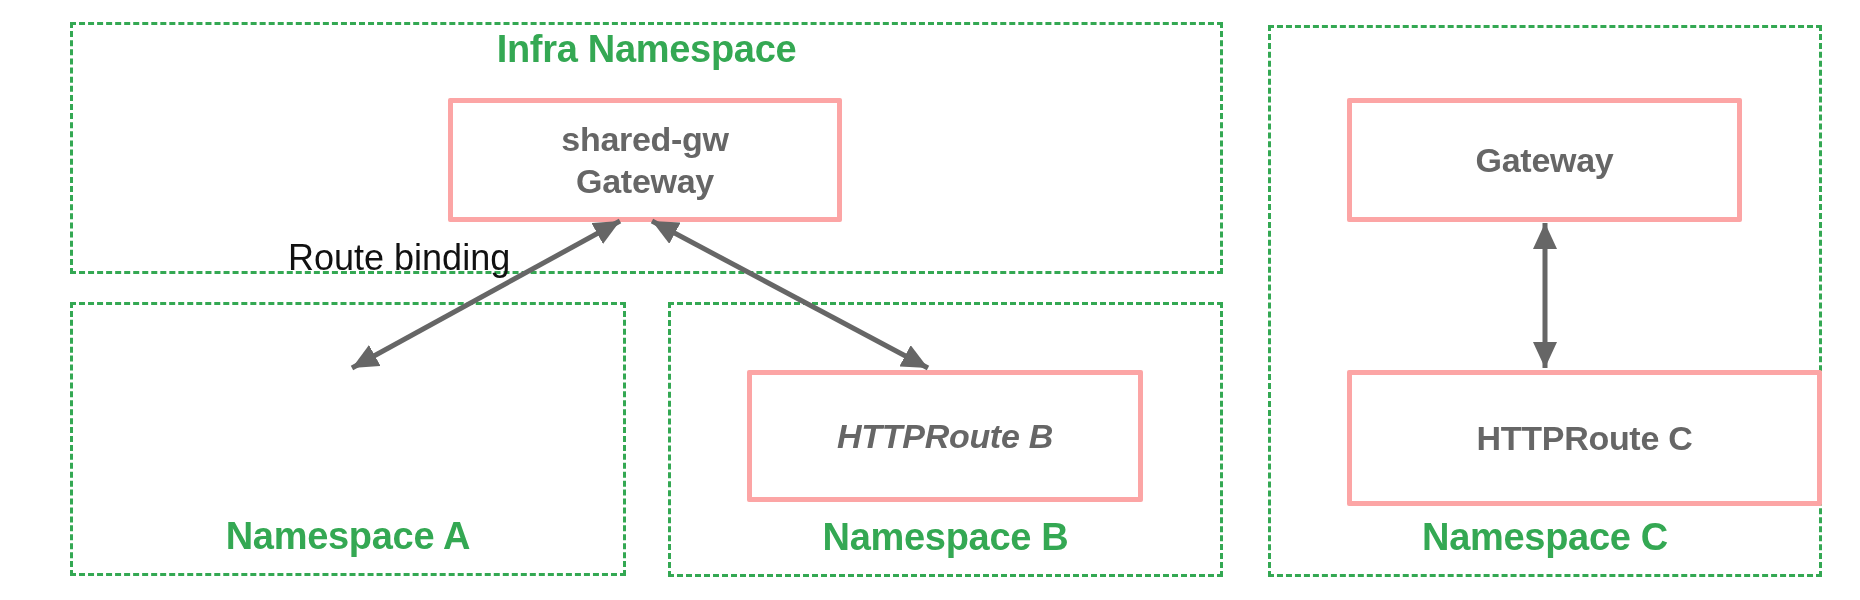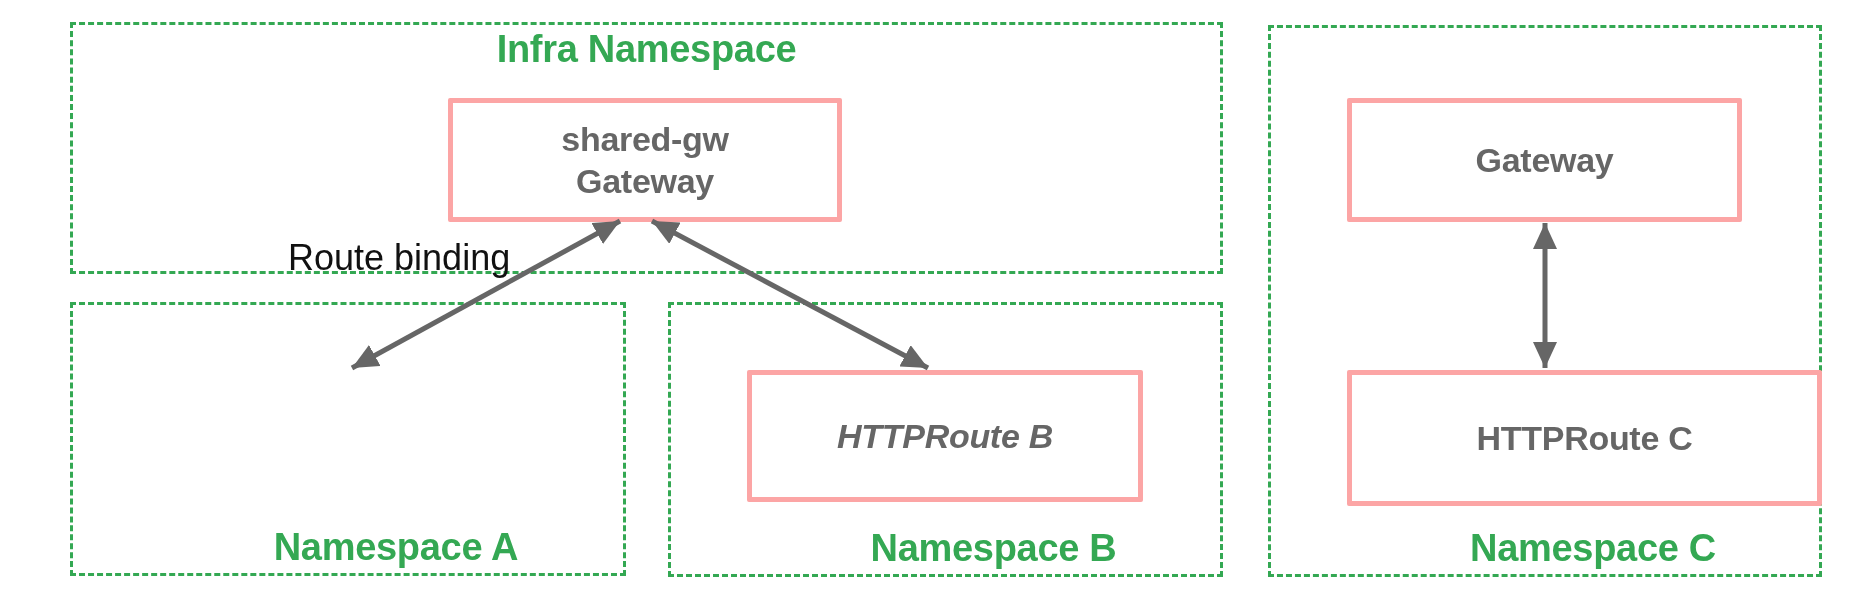--- a/index.html
+++ b/index.html
@@ -21,21 +21,21 @@
     position: absolute;
     width: 100%;
     text-align: center;
     font-weight: bold;
     font-size: 38px;
     line-height: 40px;
     color: #34a853;
     letter-spacing: -0.3px;
   }
   .ns-label.top { top: 4px; left: 0; }
-  .ns-label.bottom { bottom: 6px; left: 0; margin-left: 48px; }
+  .ns-label.bottom { bottom: 17px; left: 0; }
   .node {
     position: absolute;
     border: 5px solid #fca5a5;
     border-radius: 2px;
     box-sizing: border-box;
     background: #ffffff;
     display: flex;
     flex-direction: column;
     align-items: center;
     justify-content: center;

